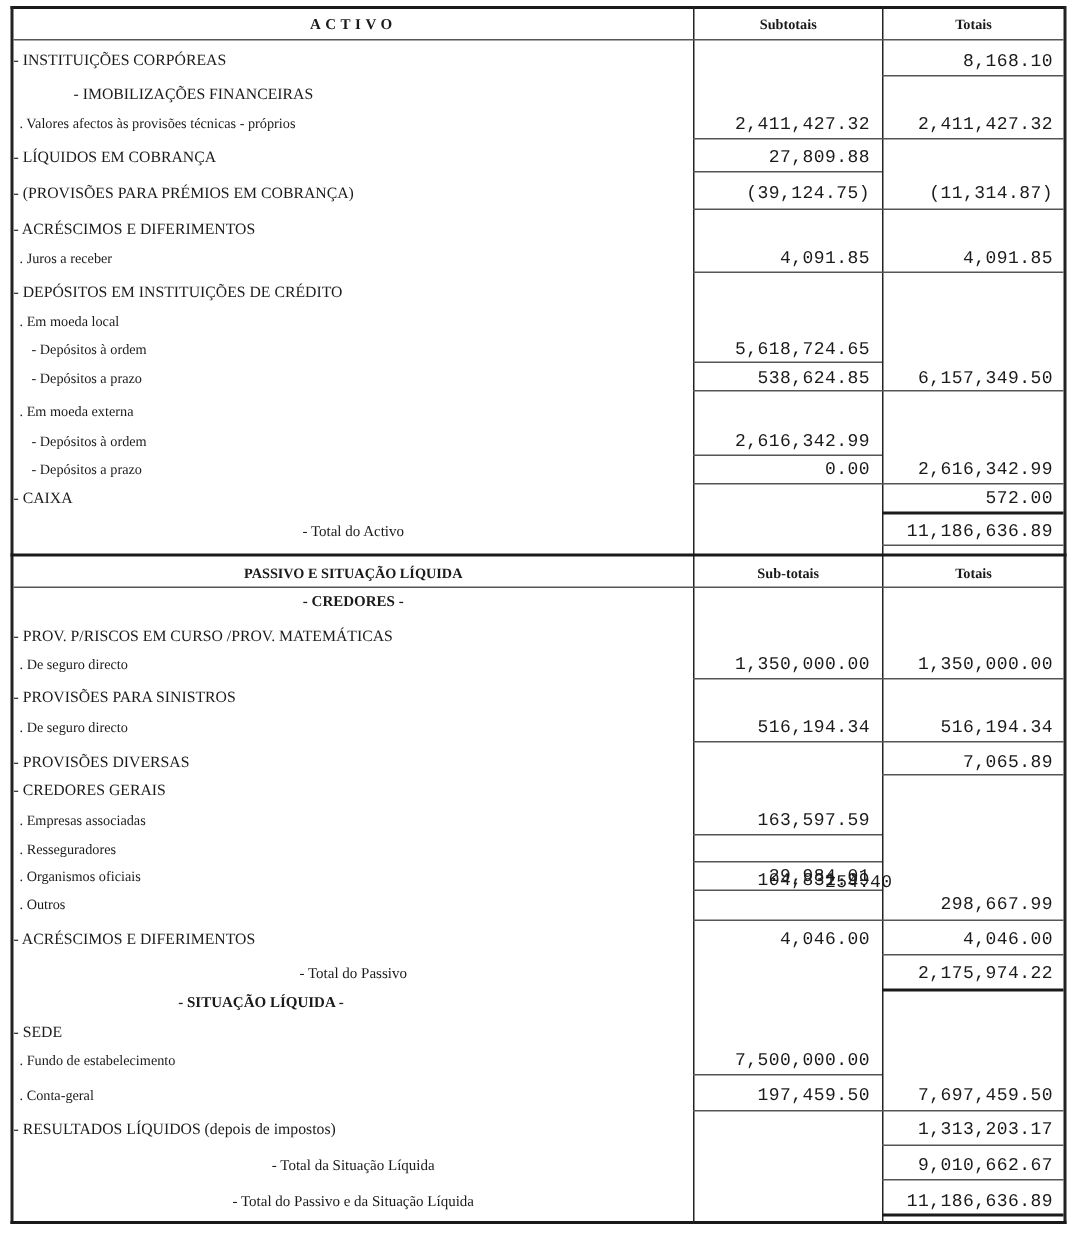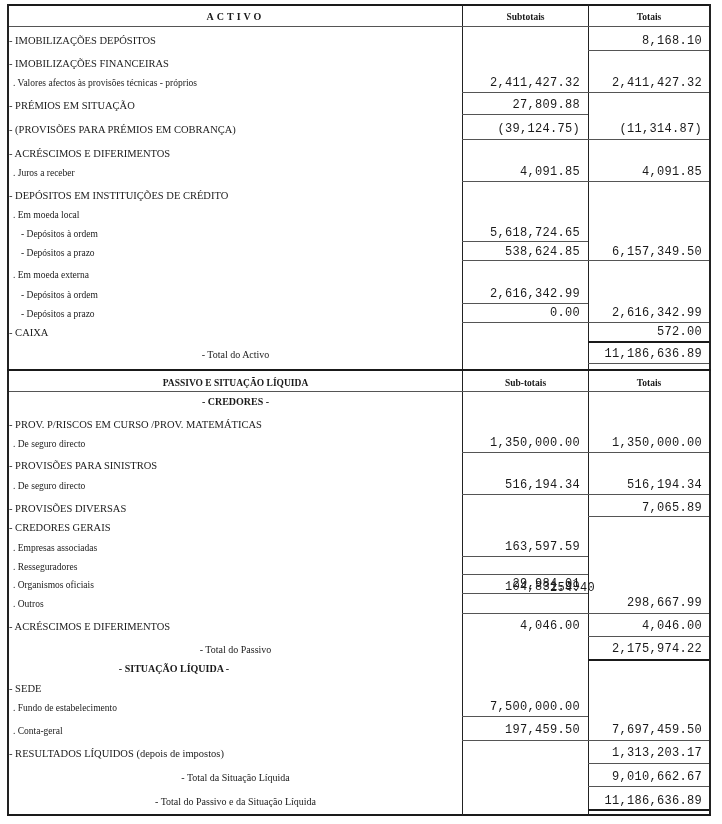--- a/index.html
+++ b/index.html
@@ -30,31 +30,31 @@
   <div class="hline thick" style="left:7px;top:814px;width:704px;"></div>
 
   <div class="vline" style="left:462px;top:4px;height:812px;"></div>
   <div class="vline" style="left:588px;top:4px;height:812px;"></div>
 
   <div class="hdr spaced" style="left:9px;top:11px;width:453px;">ACTIVO</div>
   <div class="hdr" style="left:463px;top:11px;width:125px;">Subtotais</div>
   <div class="hdr" style="left:589px;top:11px;width:120px;">Totais</div>
   <div class="hline" style="left:9px;top:26px;width:700px;"></div>
 
-  <div class="lbl cap" style="left:9px;top:35px;">- IMOBILIZAÇÕES DEPÓSITOS</div>
+  <div class="lbl cap" style="left:9px;top:35px;">- INSTITUIÇÕES CORPÓREAS</div>
   <div class="num tot" style="top:34px;">8,168.10</div>
   <div class="hline" style="left:588px;top:50px;width:121px;"></div>
 
-  <div class="lbl cap" style="left:9px;top:58px;">- IMOBILIZAÇÕES FINANCEIRAS</div>
+  <div class="lbl cap" style="left:9px;top:58px;padding-left:40px;">- IMOBILIZAÇÕES FINANCEIRAS</div>
   <div class="lbl sm" style="left:13px;top:77px;">. Valores afectos às provisões técnicas - próprios</div>
   <div class="num sub" style="top:76px;">2,411,427.32</div>
   <div class="num tot" style="top:76px;">2,411,427.32</div>
   <div class="hline" style="left:462px;top:92px;width:247px;"></div>
 
-  <div class="lbl cap" style="left:9px;top:100px;">- PRÉMIOS EM SITUAÇÃO</div>
+  <div class="lbl cap" style="left:9px;top:100px;">- LÍQUIDOS EM COBRANÇA</div>
   <div class="num sub" style="top:98px;">27,809.88</div>
   <div class="hline" style="left:462px;top:114px;width:126px;"></div>
 
   <div class="lbl cap" style="left:9px;top:124px;">- (PROVISÕES PARA PRÉMIOS EM COBRANÇA)</div>
   <div class="num sub" style="top:122px;">(39,124.75)</div>
   <div class="num tot" style="top:122px;">(11,314.87)</div>
   <div class="hline" style="left:462px;top:139px;width:247px;"></div>
 
   <div class="lbl cap" style="left:9px;top:148px;">- ACRÉSCIMOS  E  DIFERIMENTOS</div>
   <div class="lbl sm" style="left:13px;top:167px;">. Juros a receber</div>

